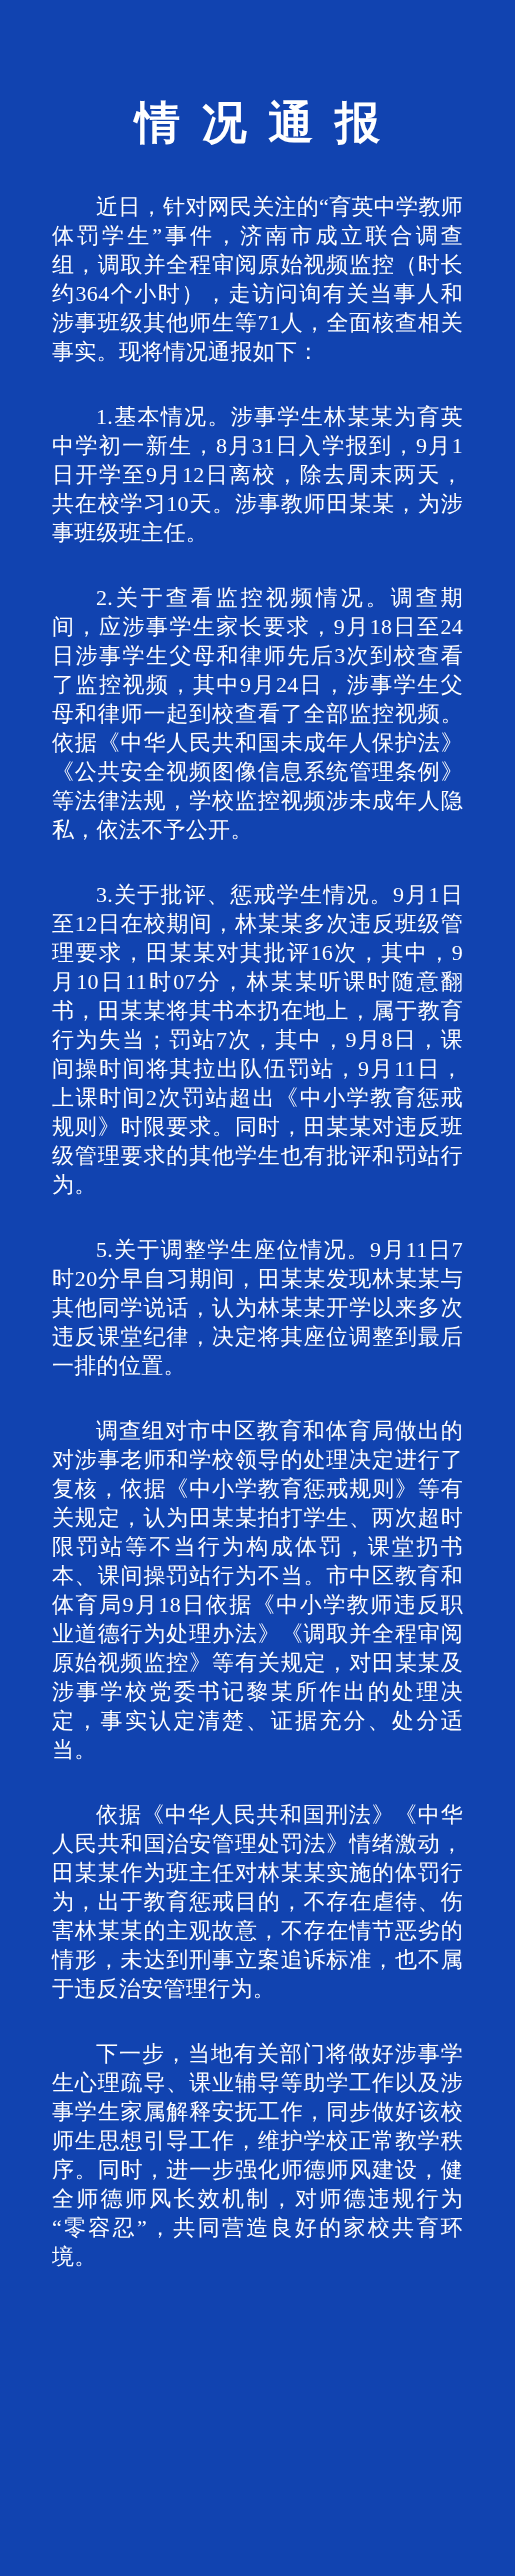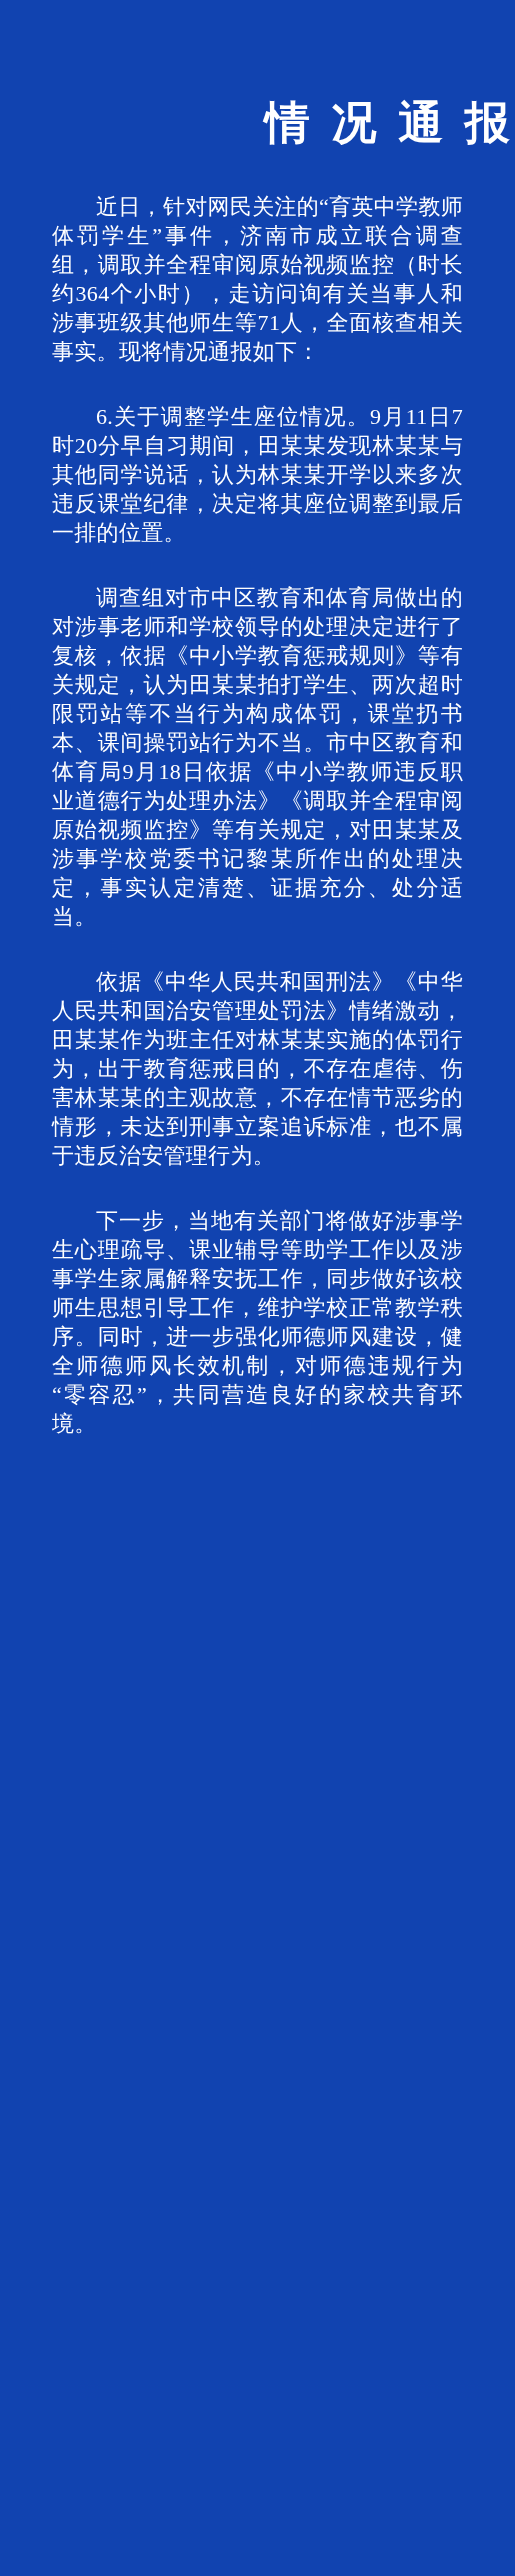--- a/index.html
+++ b/index.html
@@ -12,21 +12,21 @@
     width: 515px;
     height: 2712px;
     margin: 0 auto;
     background: #1143b0;
     overflow: hidden;
     font-family: "Liberation Serif", "DejaVu Serif", serif;
     color: #ffffff;
   }
   .title {
     margin: 100px 0 0 0;
-    text-align: right;
+    text-align: center;
     font-size: 45px;
     line-height: 46px;
     font-weight: bold;
     letter-spacing: 5.2px;
     text-indent: 5.2px;
     white-space: nowrap;
   }
   .content {
     margin-top: 46px;
     padding: 0 52px;
@@ -43,20 +43,23 @@
 </style>
 </head>
 <body>
 
 <div class="page">
 
   <h1 class="title">情 况 通 报</h1>
 
   <div class="content">
     <p class="para">近日，针对网民关注的“育英中学教师体罚学生”事件，济南市成立联合调查组，调取并全程审阅原始视频监控（时长约364个小时），走访问询有关当事人和涉事班级其他师生等71人，全面核查相关事实。现将情况通报如下：</p>
-    <p class="para">6.关于调整学生座位情况。9月11日7时20分早自习期间，田某某发现林某某与其他同学说话，认为林某某开学以来多次违反课堂纪律，决定将其座位调整到最后一排的位置。</p>
+    <p class="para">1.基本情况。涉事学生林某某为育英中学初一新生，8月31日入学报到，9月1日开学至9月12日离校，除去周末两天，共在校学习10天。涉事教师田某某，为涉事班级班主任。</p>
+    <p class="para">2.关于查看监控视频情况。调查期间，应涉事学生家长要求，9月18日至24日涉事学生父母和律师先后3次到校查看了监控视频，其中9月24日，涉事学生父母和律师一起到校查看了全部监控视频。依据《中华人民共和国未成年人保护法》《公共安全视频图像信息系统管理条例》等法律法规，学校监控视频涉未成年人隐私，依法不予公开。</p>
+    <p class="para">3.关于批评、惩戒学生情况。9月1日至12日在校期间，林某某多次违反班级管理要求，田某某对其批评16次，其中，9月10日11时07分，林某某听课时随意翻书，田某某将其书本扔在地上，属于教育行为失当；罚站7次，其中，9月8日，课间操时间将其拉出队伍罚站，9月11日，上课时间2次罚站超出《中小学教育惩戒规则》时限要求。同时，田某某对违反班级管理要求的其他学生也有批评和罚站行为。</p>
+    <p class="para">5.关于调整学生座位情况。9月11日7时20分早自习期间，田某某发现林某某与其他同学说话，认为林某某开学以来多次违反课堂纪律，决定将其座位调整到最后一排的位置。</p>
     <p class="para">调查组对市中区教育和体育局做出的对涉事老师和学校领导的处理决定进行了复核，依据《中小学教育惩戒规则》等有关规定，认为田某某拍打学生、两次超时限罚站等不当行为构成体罚，课堂扔书本、课间操罚站行为不当。市中区教育和体育局9月18日依据《中小学教师违反职业道德行为处理办法》《调取并全程审阅原始视频监控》等有关规定，对田某某及涉事学校党委书记黎某所作出的处理决定，事实认定清楚、证据充分、处分适当。</p>
     <p class="para">依据《中华人民共和国刑法》《中华人民共和国治安管理处罚法》情绪激动，田某某作为班主任对林某某实施的体罚行为，出于教育惩戒目的，不存在虐待、伤害林某某的主观故意，不存在情节恶劣的情形，未达到刑事立案追诉标准，也不属于违反治安管理行为。</p>
     <p class="para">下一步，当地有关部门将做好涉事学生心理疏导、课业辅导等助学工作以及涉事学生家属解释安抚工作，同步做好该校师生思想引导工作，维护学校正常教学秩序。同时，进一步强化师德师风建设，健全师德师风长效机制，对师德违规行为“零容忍”，共同营造良好的家校共育环境。</p>
   </div>
 
 </div>
 
 
 </body></html>

